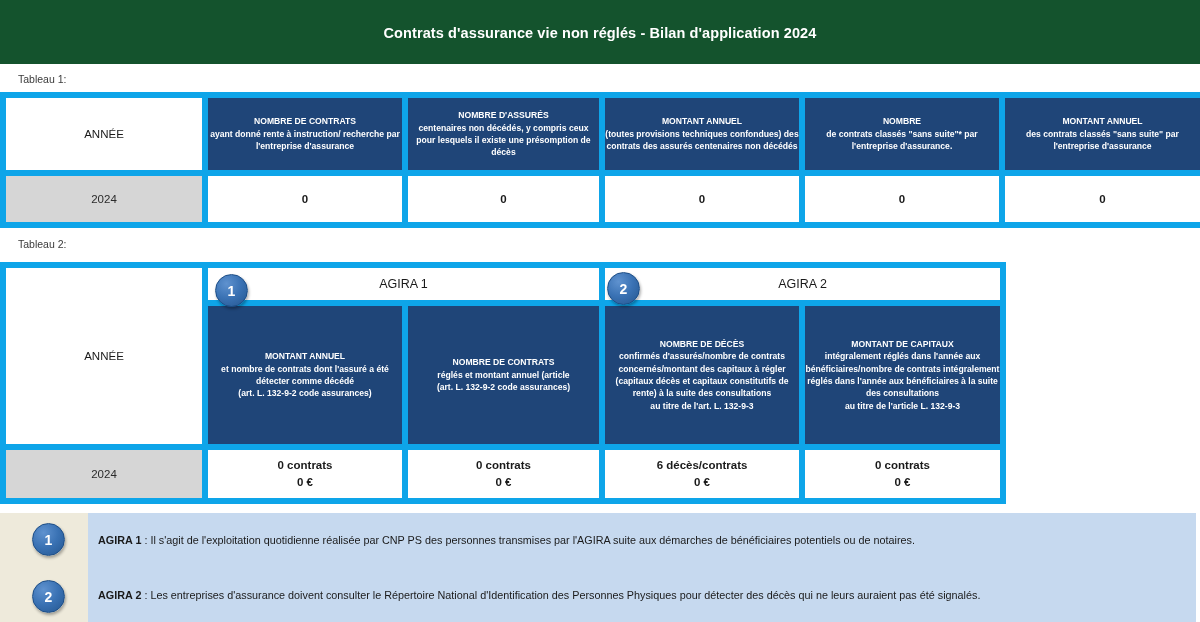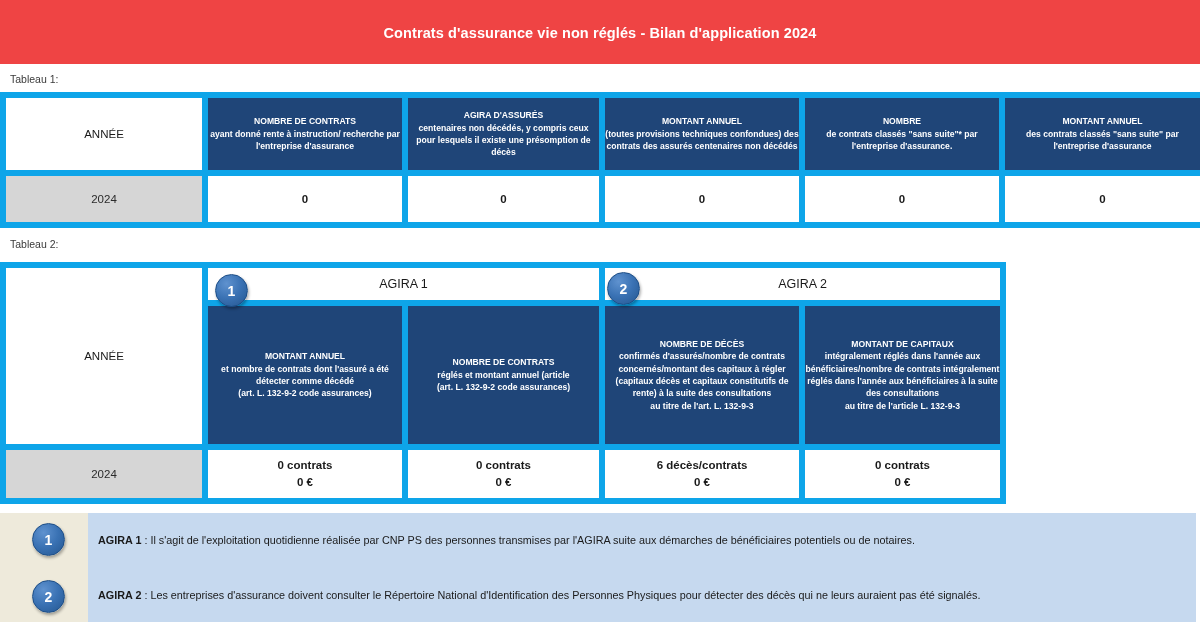--- a/index.html
+++ b/index.html
@@ -10,21 +10,21 @@
     width: 1200px;
     height: 622px;
     background: #ffffff;
     font-family: "Liberation Sans", sans-serif;
     overflow: hidden;
     position: relative;
   }
 
   
   .banner {
-    background: #ef4444;
+    background: #14532d;
     height: 64px;
     width: 1200px;
     display: flex;
     flex-direction: column;
     align-items: center;
     justify-content: center;
     color: #ffffff;
     box-sizing: border-box;
     padding-top: 2px;
   }
@@ -39,21 +39,21 @@
     font-weight: bold;
     font-style: italic;
     line-height: 20px;
     margin-top: 2px;
   }
 
   
   .tableau-label {
     font-size: 10.5px;
     color: #3a3a3a;
-    padding-left: 10px;
+    padding-left: 18px;
   }
   #tableau1-label { margin-top: 9px; }
   #tableau2-label { margin-top: 10px; }
 
   
   .tbl {
     border-collapse: collapse;
     table-layout: fixed;
     margin-top: 7px;
   }
@@ -232,21 +232,21 @@
       <col style="width:201px">
   </colgroup>
   <tbody>
     <tr>
       <td class="t1-blank" style="text-align:center;font-size:11.5px;color:#1a1a1a;">ANNÉE</td>
       <td class="t1-head">
         <span class="hd-main">NOMBRE DE CONTRATS</span>
         <span class="hd-sub">ayant donné rente à instruction/ recherche par l'entreprise d'assurance</span>
       </td>
       <td class="t1-head">
-        <span class="hd-main">AGIRA D'ASSURÉS</span>
+        <span class="hd-main">NOMBRE D'ASSURÉS</span>
         <span class="hd-sub">centenaires non décédés, y compris ceux pour lesquels il existe une présomption de décès</span>
       </td>
       <td class="t1-head">
         <span class="hd-main">MONTANT ANNUEL</span>
         <span class="hd-sub">(toutes provisions techniques confondues) des contrats des assurés centenaires non décédés</span>
       </td>
       <td class="t1-head">
         <span class="hd-main">NOMBRE</span>
         <span class="hd-sub">de contrats classés "sans suite"* par l'entreprise d'assurance.</span>
       </td>

